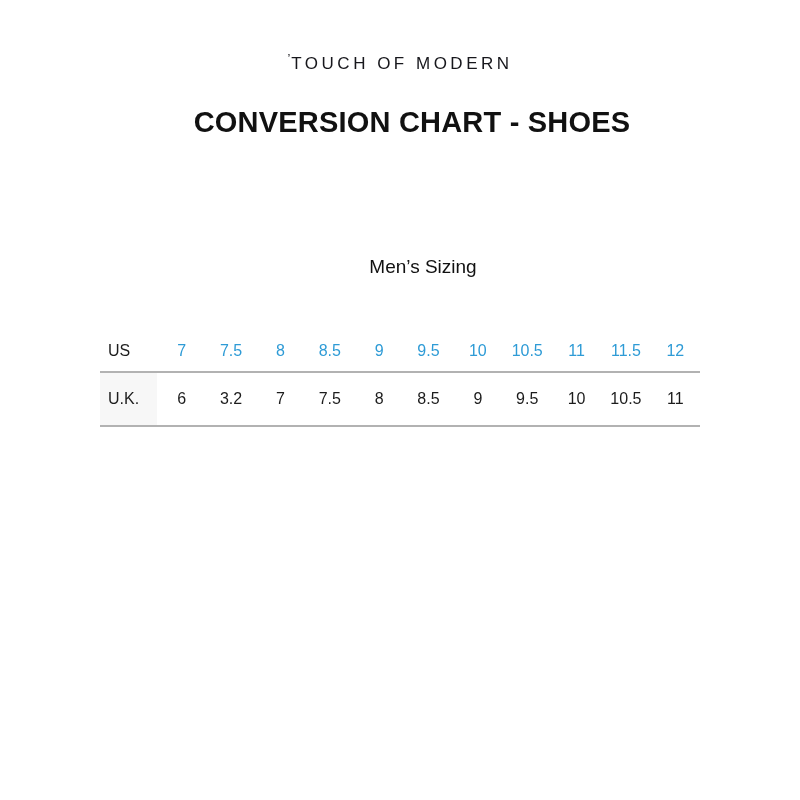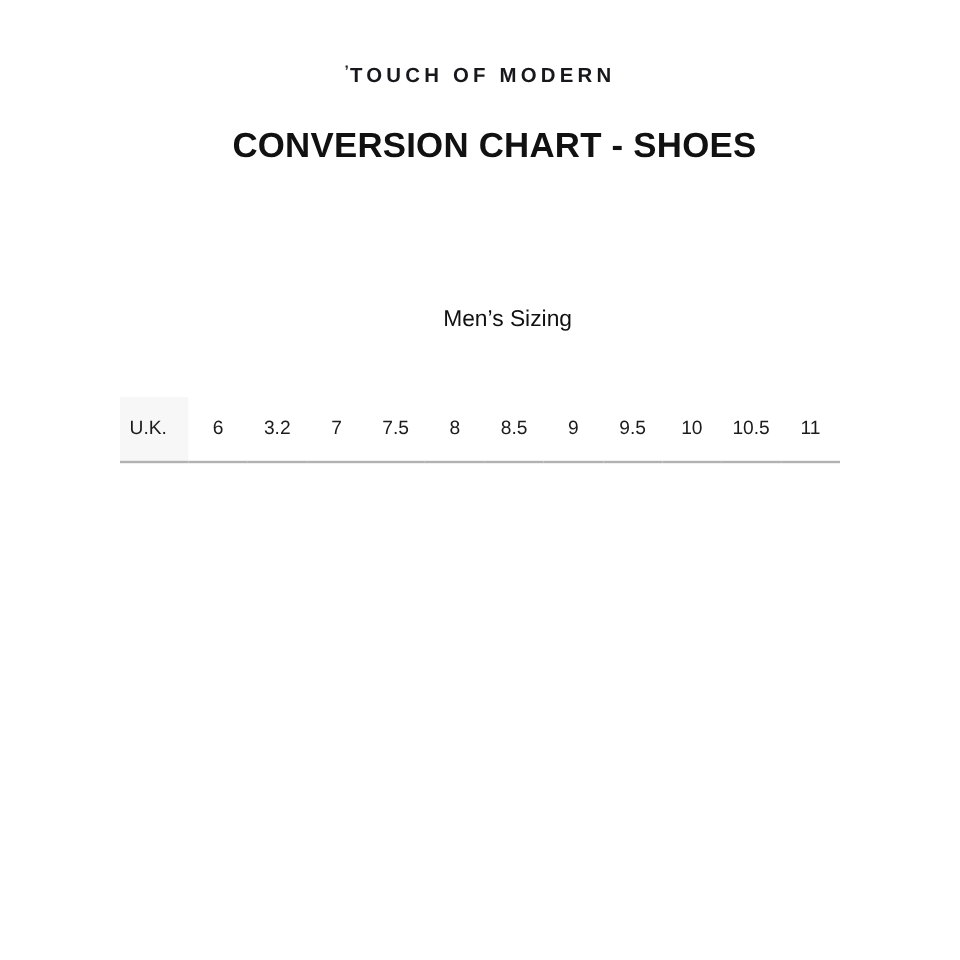--- a/index.html
+++ b/index.html
@@ -15,21 +15,21 @@
     font-family: "Liberation Sans", sans-serif;
     color: #1c1c1c;
   }
   .brand-logo {
     position: absolute;
     top: 51px;
     left: 0;
     width: 100%;
     text-align: center;
     font-size: 17px;
-    font-weight: 700;
+    font-weight: 400;
     letter-spacing: 3.5px;
     color: #17171c;
     white-space: nowrap;
   }
   .logo-mark {
     font-size: 0.75em;
     vertical-align: 0.45em;
     letter-spacing: 0;
     margin-right: 1px;
   }
@@ -100,20 +100,34 @@
       <col>
       <col>
       <col>
       <col>
       <col>
       <col>
       <col>
       <col>
     </colgroup>
   <tbody>
+      <tr class="row-us">
+        <th>US</th>
+        <td>7</td>
+        <td>7.5</td>
+        <td>8</td>
+        <td>8.5</td>
+        <td>9</td>
+        <td>9.5</td>
+        <td>10</td>
+        <td>10.5</td>
+        <td>11</td>
+        <td>11.5</td>
+        <td>12</td>
+      </tr>
       <tr class="row-uk">
         <th>U.K.</th>
         <td>6</td>
         <td>3.2</td>
         <td>7</td>
         <td>7.5</td>
         <td>8</td>
         <td>8.5</td>
         <td>9</td>
         <td>9.5</td>

